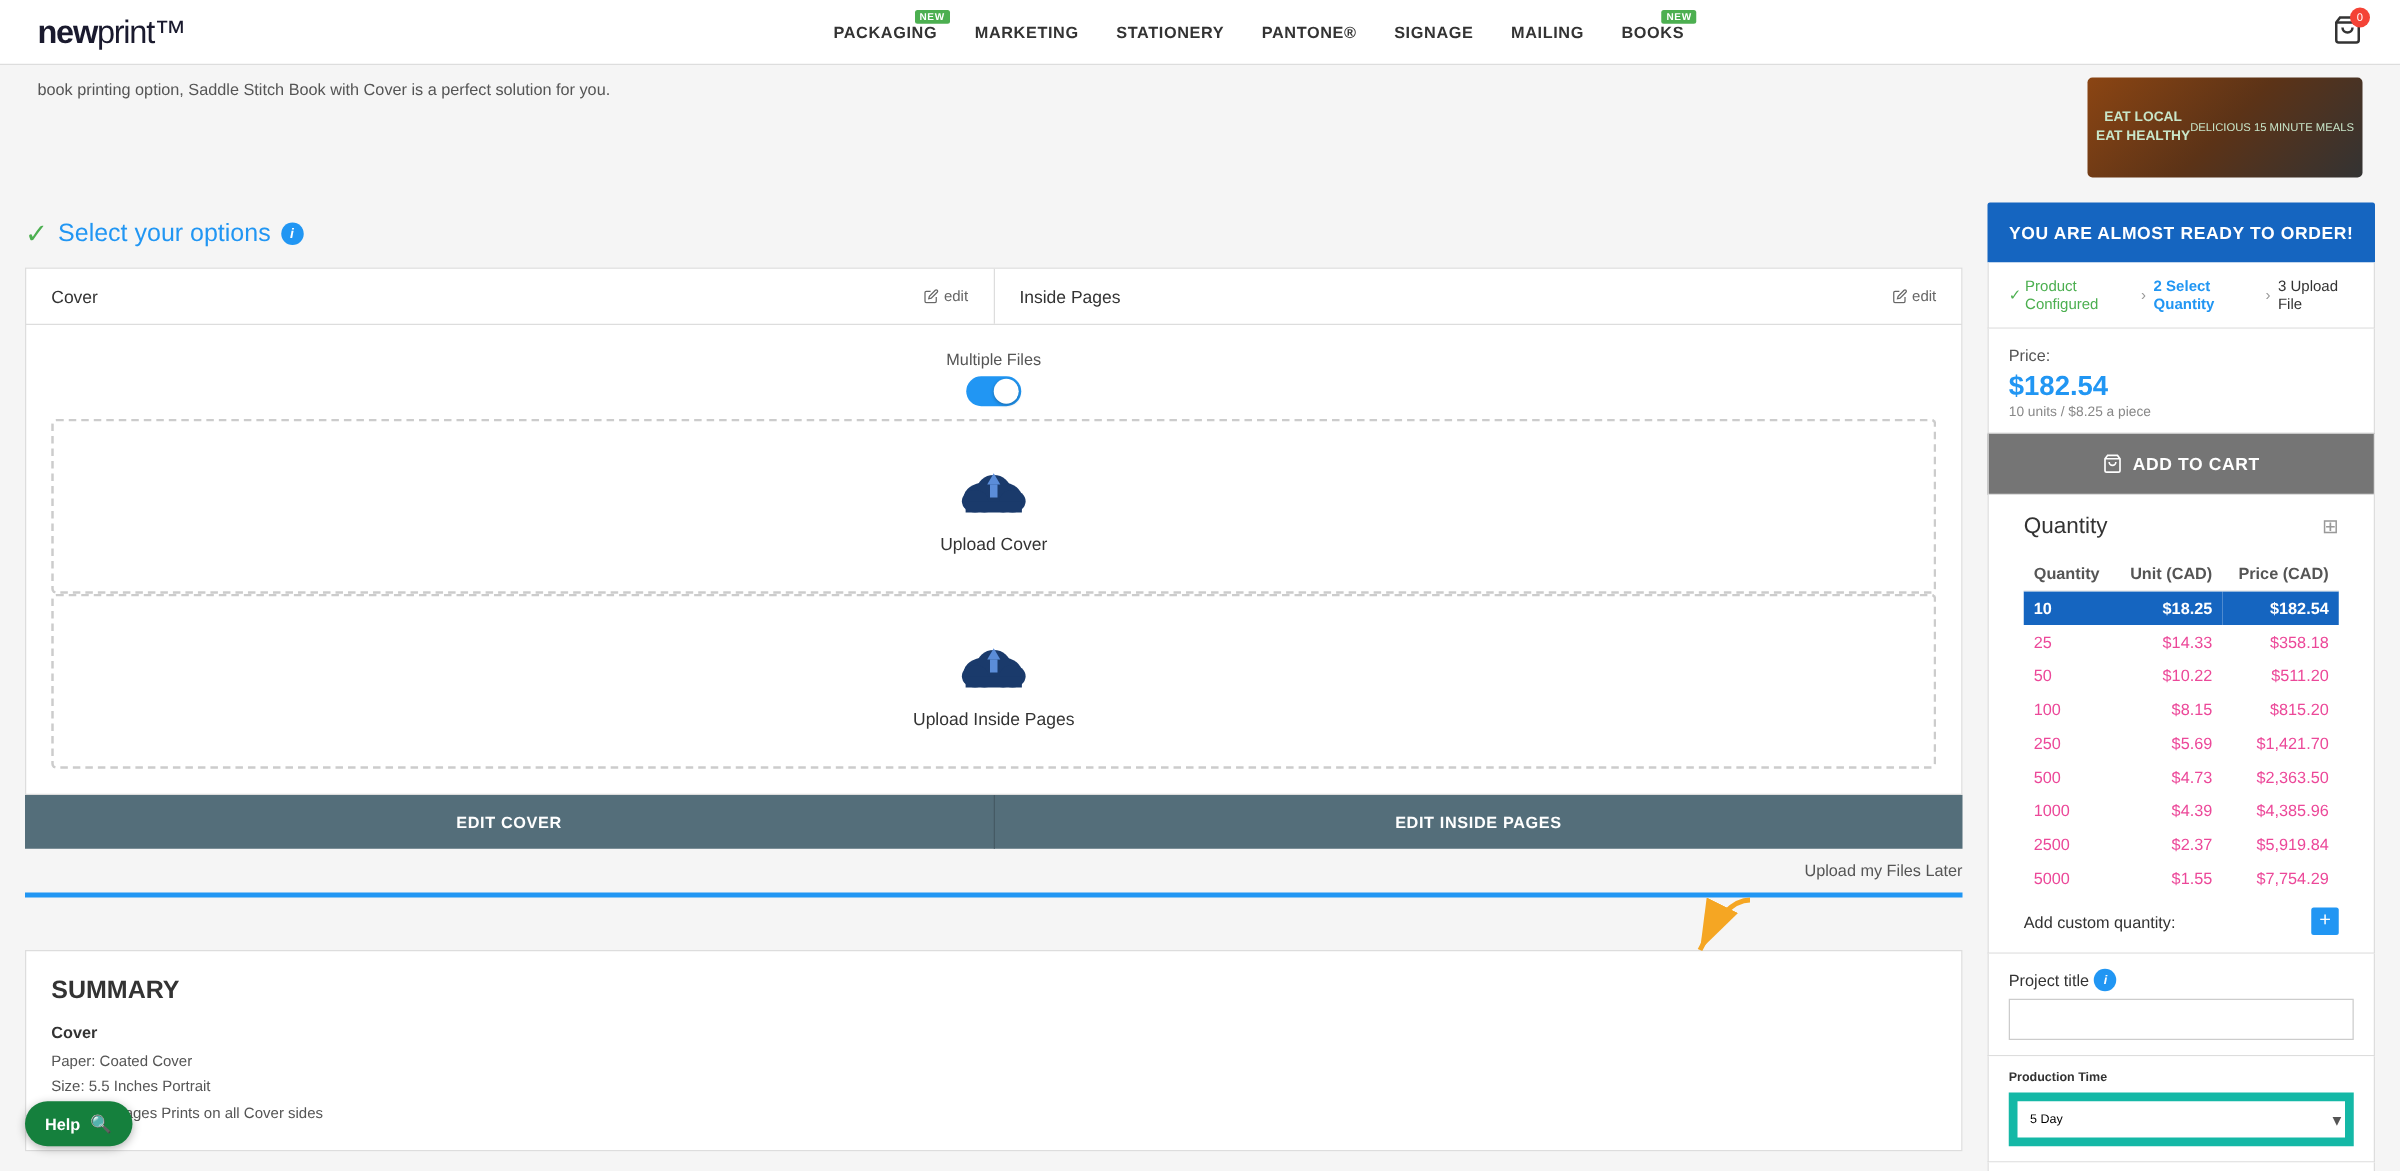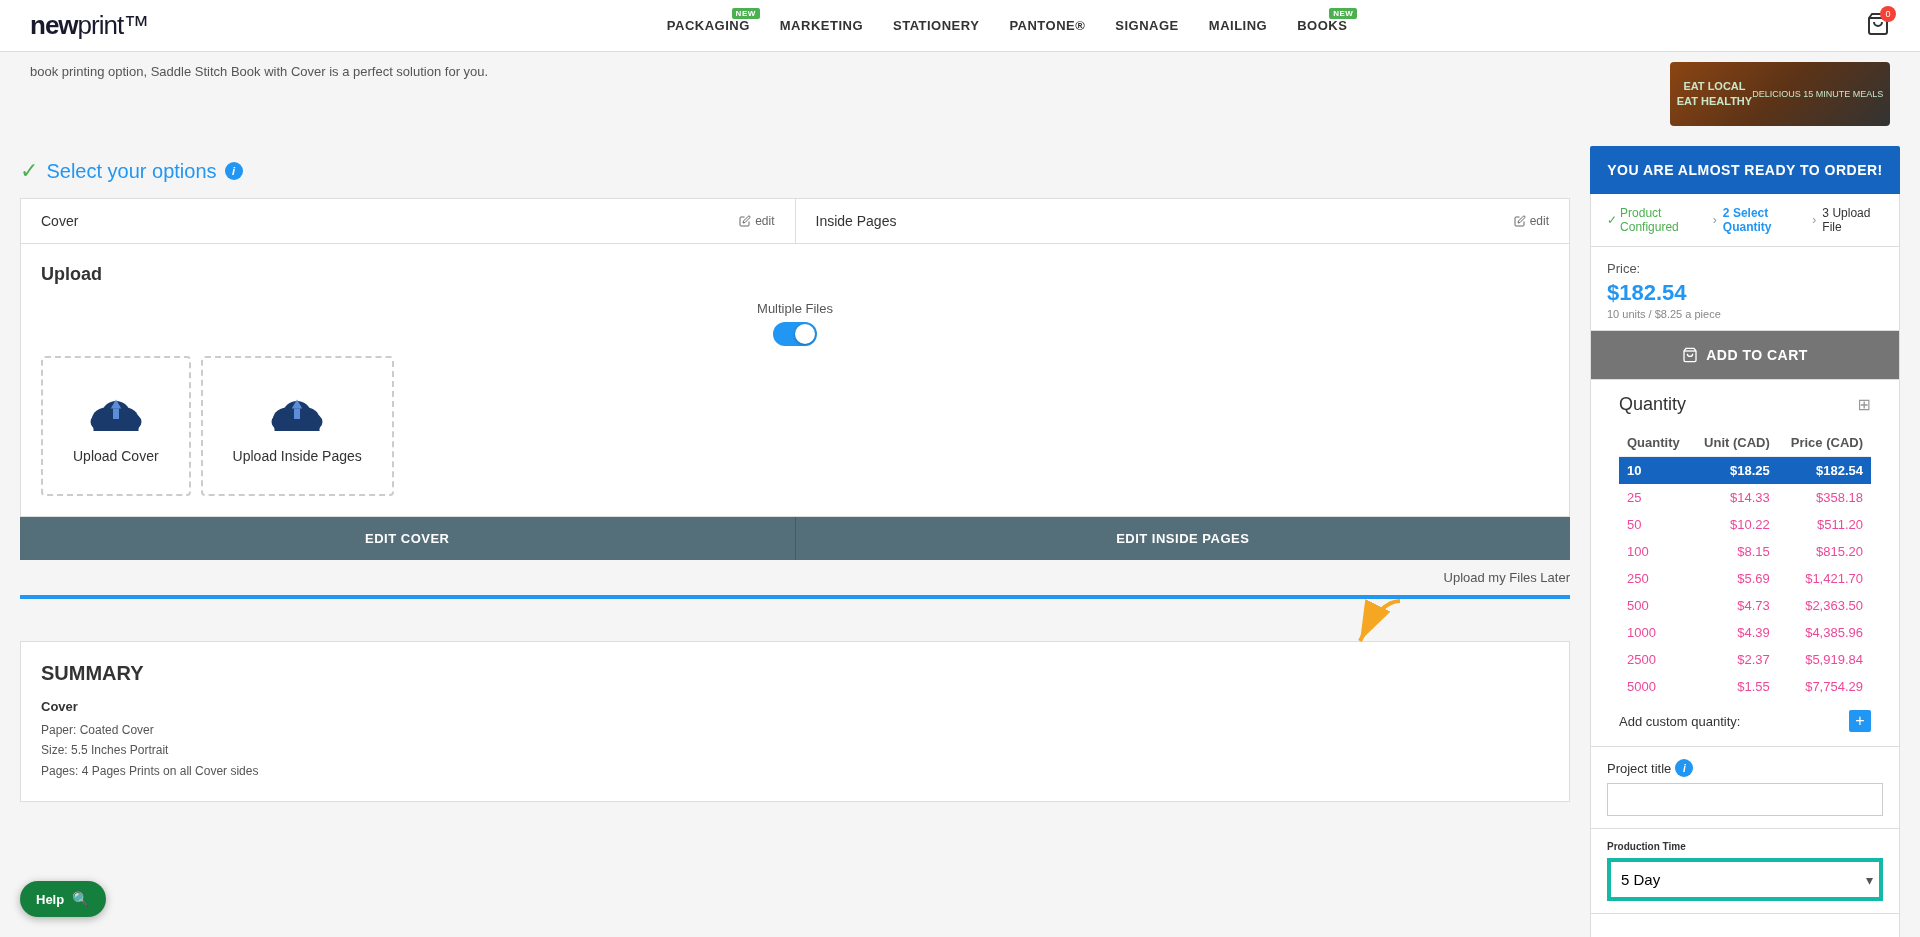--- a/index.html
+++ b/index.html
@@ -52,21 +52,21 @@
     .hero-section {
       background: #f5f5f5;
       padding: 10px 30px 20px;
       display: flex;
       align-items: flex-start;
       gap: 20px;
     }
     .hero-text { flex: 1; font-size: 13px; color: #555; line-height: 1.6; }
     .hero-image {
       width: 220px;
-      height: 64px;
+      height: 80px;
       background: linear-gradient(135deg, #8B4513 0%, #5c3317 50%, #333 100%);
       border-radius: 4px;
       display: flex;
       align-items: center;
       justify-content: center;
       color: #c8e6c9;
       font-size: 11px;
       text-align: center;
       font-weight: 700;
       line-height: 1.4;
@@ -161,21 +161,21 @@
       width: 20px;
       height: 20px;
       background: #fff;
       border-radius: 50%;
       top: 2px;
       right: 2px;
       box-shadow: 0 1px 3px rgba(0,0,0,0.3);
     }
 
     
-    .upload-boxes { display: flex; flex-direction: row; gap: 10px; }
+    .upload-boxes { display: flex; flex-direction: column; }
     .upload-box {
       border: 2px dashed #ccc;
       border-radius: 4px;
       padding: 30px;
       display: flex;
       flex-direction: column;
       align-items: center;
       justify-content: center;
       cursor: pointer;
       gap: 10px;
@@ -383,22 +383,22 @@
     .prod-section {
       padding: 12px 16px;
       border: 1px solid #ddd;
       border-top: none;
       background: #fff;
     }
     .prod-label { font-size: 10px; color: #333; margin-bottom: 6px; font-weight: 600; }
     .prod-select {
       width: 100%;
       padding: 9px 10px;
-      border: 4px solid #14b8a6;
-      font-size: 15px;
+      border: 7px solid #14b8a6;
+      font-size: 10px;
       background: #fff;
       appearance: none;
       -webkit-appearance: none;
       cursor: pointer;
       position: relative;
     }
     .select-wrapper { position: relative; }
     .select-wrapper::after {
       content: '▾';
       position: absolute;
@@ -513,21 +513,20 @@
           <svg width="12" height="12" viewBox="0 0 24 24" fill="none" stroke="#666" stroke-width="2">
               <path d="M11 4H4a2 2 0 00-2 2v14a2 2 0 002 2h14a2 2 0 002-2v-7"></path>
               <path d="M18.5 2.5a2.121 2.121 0 013 3L12 15l-4 1 1-4 9.5-9.5z"></path>
             </svg>
           <span>edit</span>
         </span>
       </div>
     </div>
 
     <div class="upload-section">
-      <div class="upload-title">Upload</div>
 
       <div class="toggle-row">
         <span class="toggle-label">Multiple Files</span>
         <div class="toggle">
           <div class="toggle-knob"></div>
         </div>
       </div>
 
       <div class="upload-boxes">
 

